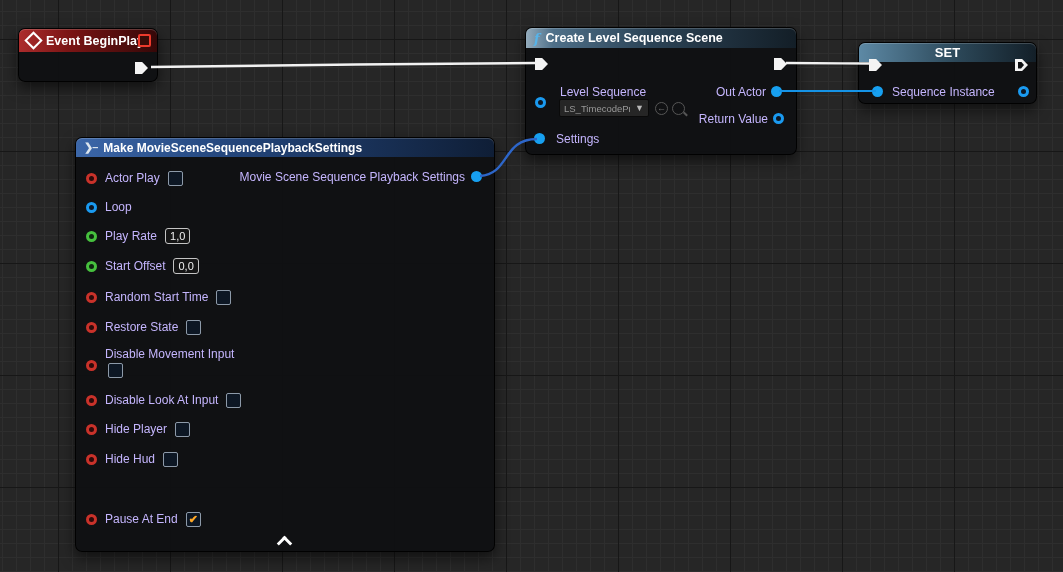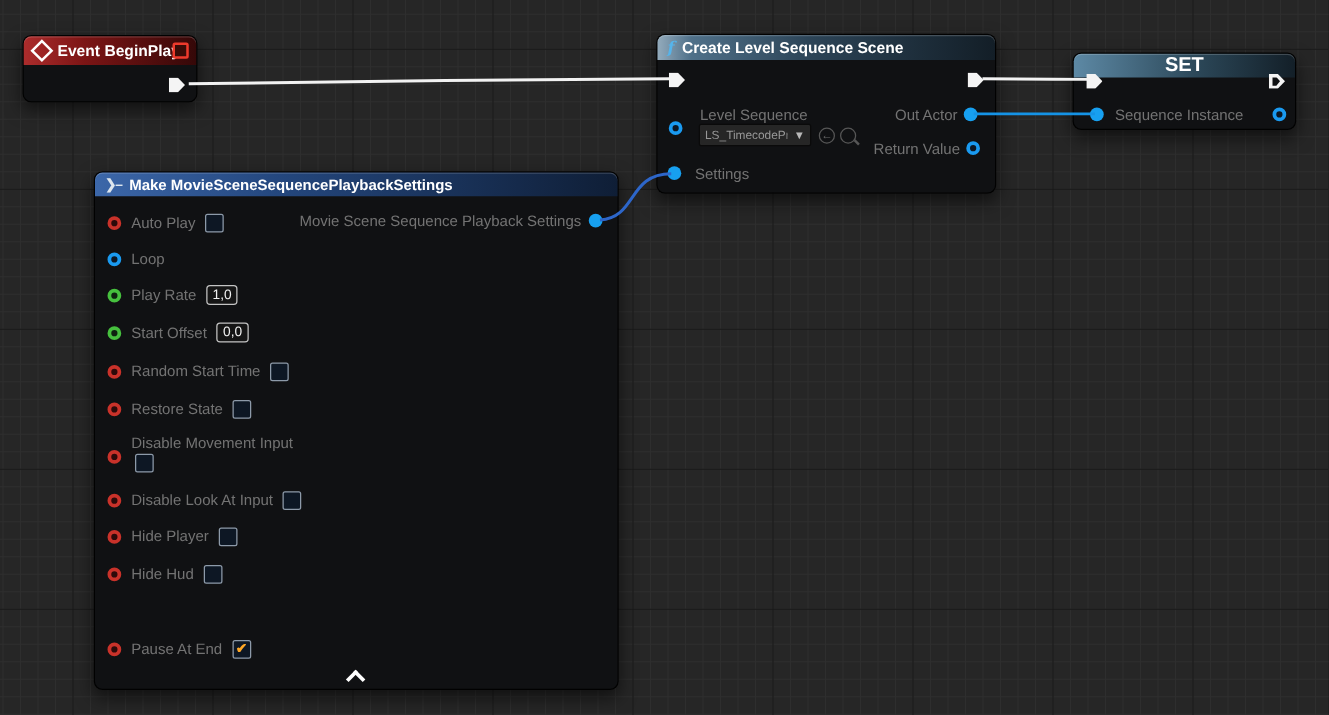--- a/index.html
+++ b/index.html
@@ -43,21 +43,21 @@
   .pin-hollow-blue{border:3px solid #1a9af0;background:#0c1724;}
   .pin-hollow-red{border:3px solid #c9322a;background:#2d0a0a;}
   .pin-hollow-green{border:3px solid #46c03e;background:#0e2310;}
 
   .exec{width:13px;height:12px;position:absolute;}
   .exec:before{content:'';position:absolute;inset:0;background:#f4f4f4;
     clip-path:polygon(0 0,55% 0,100% 50%,55% 100%,0 100%);}
   .exec.hollow:after{content:'';position:absolute;left:2.5px;top:2.5px;right:4px;bottom:2.5px;background:#101113;
     clip-path:polygon(0 0,55% 0,100% 50%,55% 100%,0 100%);}
 
-  .lbl{color:#737373;font-size:12px;white-space:nowrap;}
+  .lbl{color:#c4b5fd;font-size:12px;white-space:nowrap;}
   .prow{position:absolute;left:10px;display:flex;align-items:center;gap:8px;height:18px;}
   .checkbox{width:15px;height:15px;box-sizing:border-box;border:1px solid #8d9aa9;border-radius:2px;
     background:#0d1724;display:flex;align-items:center;justify-content:center;
     color:#ffa826;font-size:11px;font-weight:bold;line-height:1;}
   .valuebox{min-width:18px;height:16px;box-sizing:border-box;border:1px solid #c4c4c4;border-radius:3px;
     background:#151515;color:#f0f0f0;font-size:11px;display:flex;align-items:center;justify-content:center;
     padding:0 4px;}
   .diamond{width:9px;height:9px;border:2px solid #fff;transform:rotate(45deg);background:transparent;flex:none;}
   .delegate-pin{position:absolute;right:6px;top:5px;width:9px;height:9px;border:2px solid #ee3a2c;
     border-radius:2px;background:#3a0c08;box-sizing:content-box;}
@@ -112,42 +112,42 @@
     <span class="pin pin-solid-blue" style="right:14px;top:58px;"></span>
 
     <span class="lbl" style="position:absolute;right:28px;top:84px;">Return Value</span>
     <span class="pin pin-hollow-blue" style="right:12px;top:85px;"></span>
 
     <span class="pin pin-solid-blue" style="left:8px;top:105px;"></span>
     <span class="lbl" style="position:absolute;left:30px;top:104px;">Settings</span>
   </div>
 
   <div class="ue-node" style="left:858px;top:42px;width:179px;height:62px;">
-    <div class="ue-header hdr-set" style="height:19px;font-size:16px;">
+    <div class="ue-header hdr-set" style="height:19px;font-size:13px;">
       <span>SET</span>
     </div>
     <span class="exec" style="left:10px;top:16px;"></span>
     <span class="exec hollow" style="right:8px;top:16px;"></span>
     <span class="pin pin-solid-blue" style="left:13px;top:43px;"></span>
     <span class="lbl" style="position:absolute;left:33px;top:42px;">Sequence Instance</span>
     <span class="pin pin-hollow-blue" style="right:7px;top:43px;"></span>
   </div>
 
   <div class="ue-node" style="left:75px;top:137px;width:420px;height:415px;">
     <div class="ue-header hdr-make" style="height:19px;font-size:12px;">
       <span class="make-glyph">❯–</span>
       <span>Make MovieSceneSequencePlaybackSettings</span>
     </div>
 
     <span class="lbl" style="position:absolute;right:29px;top:32px;margin-left:36px;">Movie Scene Sequence Playback Settings</span>
     <span class="pin pin-solid-blue" style="right:12px;top:33px;"></span>
 
     <div class="prow" style="top:31px;">
       <span class="pin in-row pin-hollow-red"></span>
-      <span class="lbl">Auto Play</span>
+      <span class="lbl">Actor Play</span>
       <span class="checkbox"></span>
     </div>
 
     <div class="prow" style="top:60px;">
       <span class="pin in-row pin-hollow-blue"></span>
       <span class="lbl">Loop</span>
     </div>
 
     <div class="prow" style="top:89px;">
       <span class="pin in-row pin-hollow-green"></span>

